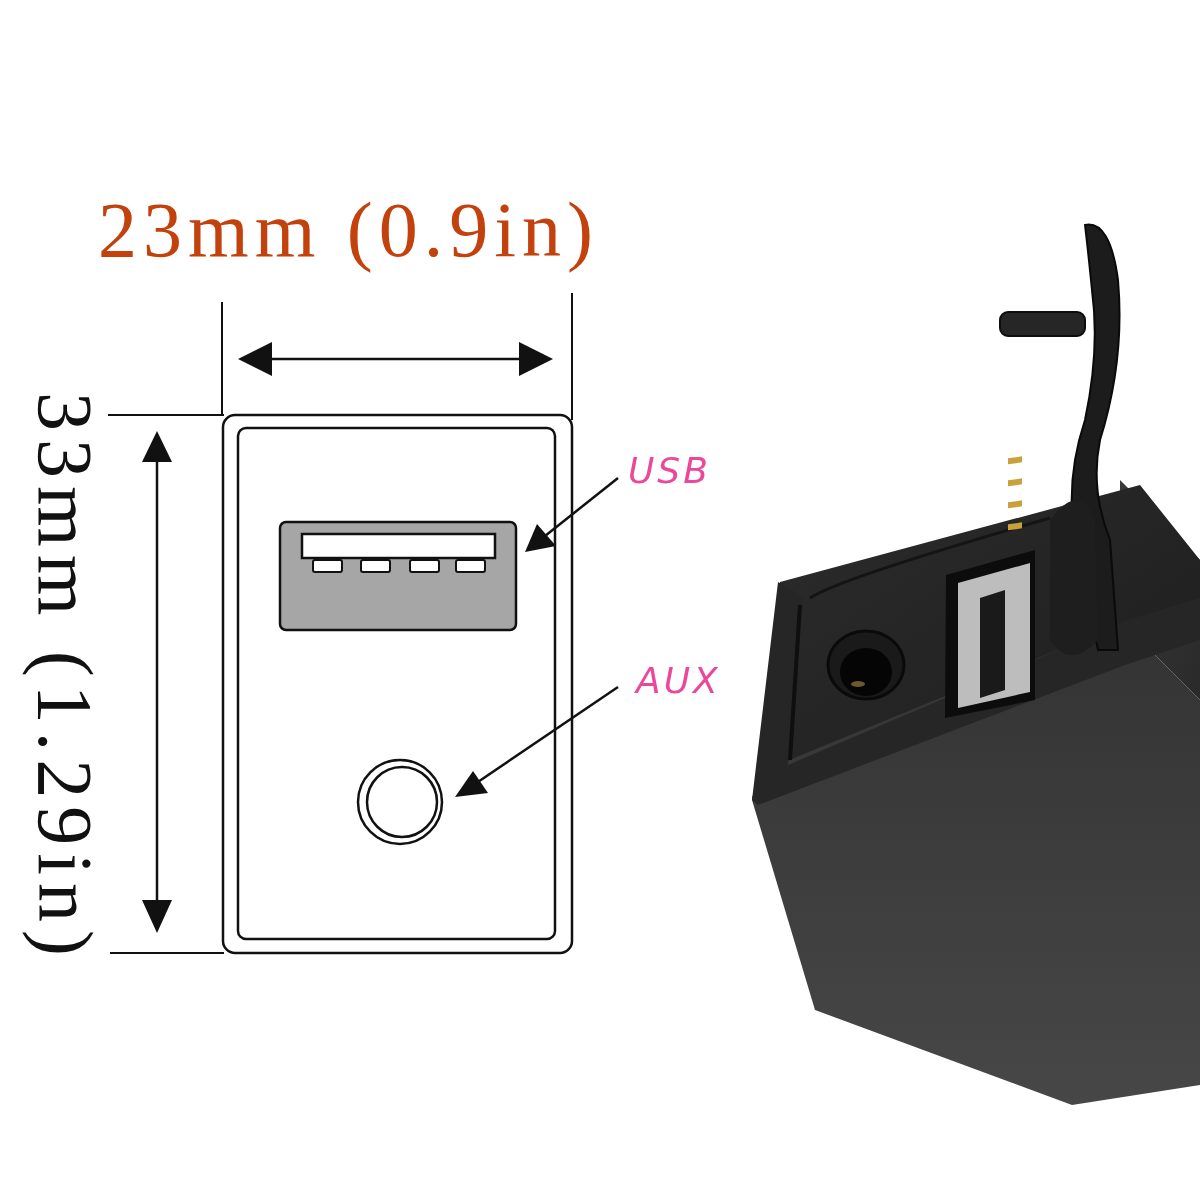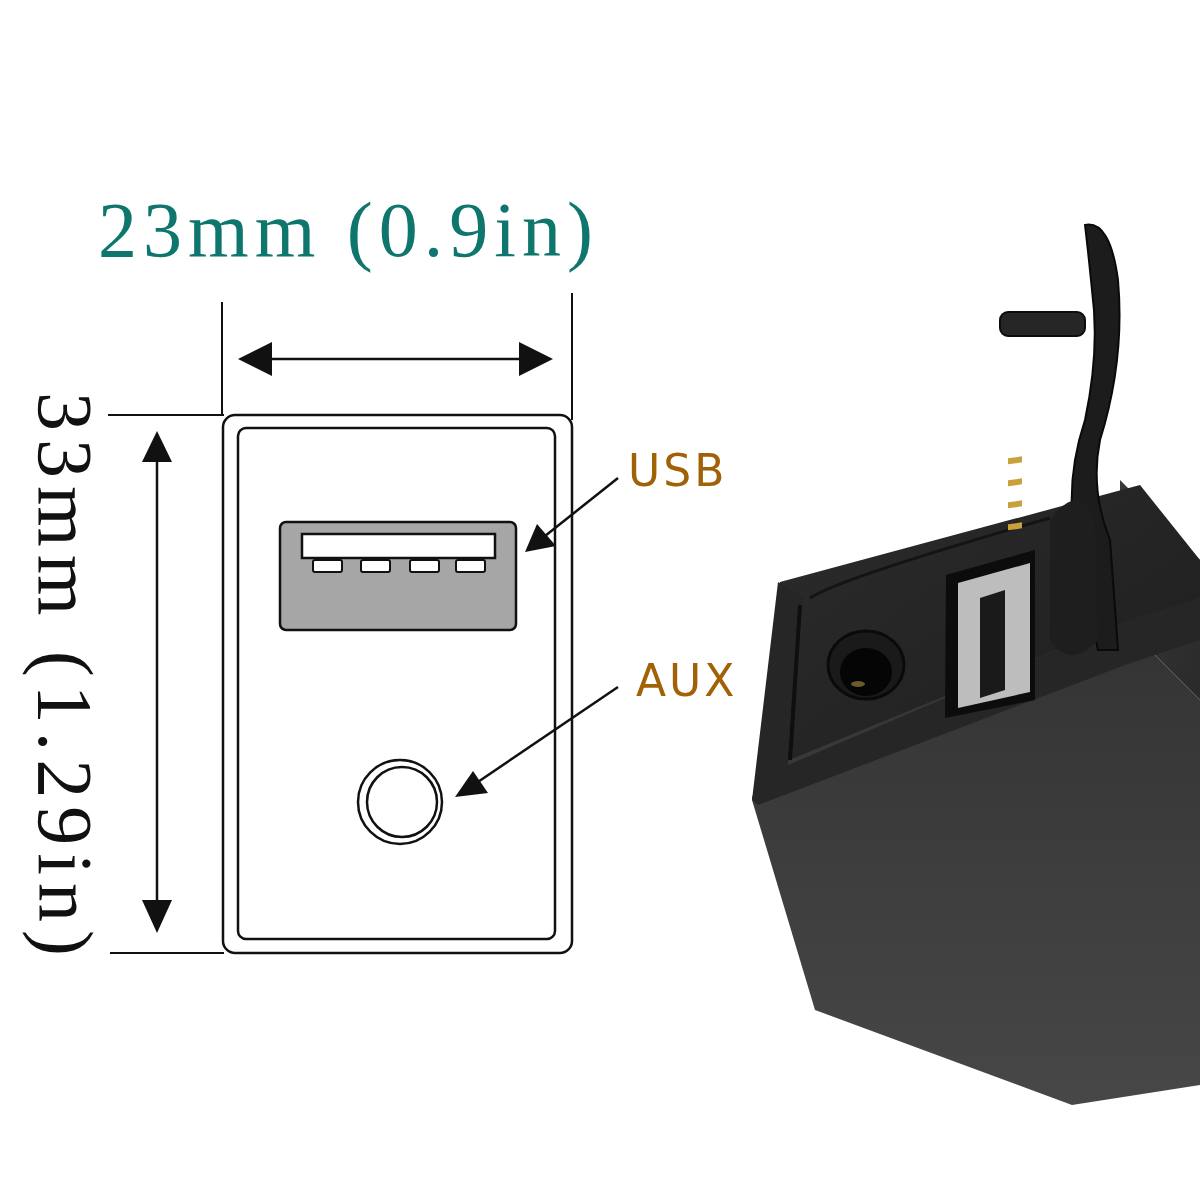--- a/index.html
+++ b/index.html
@@ -1,32 +1,32 @@
 <!DOCTYPE html>
 <html><head>
 <meta charset="utf-8">
 <style>
   html, body { margin: 0; padding: 0; background: #ffffff; }
   body { width: 1200px; height: 1200px; position: relative; overflow: hidden; }
   .canvas { position: absolute; left: 0; top: 0; width: 1200px; height: 1200px; }
   .dim-top {
     position: absolute; left: 98px; top: 180px; width: 600px; height: 100px;
     font-family: "Liberation Serif", "DejaVu Serif", serif;
-    font-size: 78px; line-height: 100px; color: #0f766e; white-space: nowrap; letter-spacing: 6px;
+    font-size: 78px; line-height: 100px; color: #c2410c; white-space: nowrap; letter-spacing: 6px;
   }
   .dim-side {
     position: absolute; left: 65px; top: 678px;
     transform: translate(-50%, -50%) rotate(90deg);
     font-family: "Liberation Serif", "DejaVu Serif", serif;
     font-size: 78px; line-height: 80px; color: #111; white-space: nowrap; letter-spacing: 8px;
   }
   .callout {
     position: absolute;
     font-family: "DejaVu Sans", "Liberation Sans", sans-serif;
-    font-size: 44px; color: #a16207; letter-spacing: 3px; line-height: 50px;
+    font-style: italic; font-size: 36px; color: #ec4899; letter-spacing: 3px; line-height: 50px;
   }
   .callout-usb { left: 628px; top: 446px; }
   .callout-aux { left: 636px; top: 656px; }
 </style>
 </head>
 <body>
 
 <div class="canvas">
 
   <svg width="1200" height="1200" viewBox="0 0 1200 1200" style="position:absolute;left:0;top:0">

